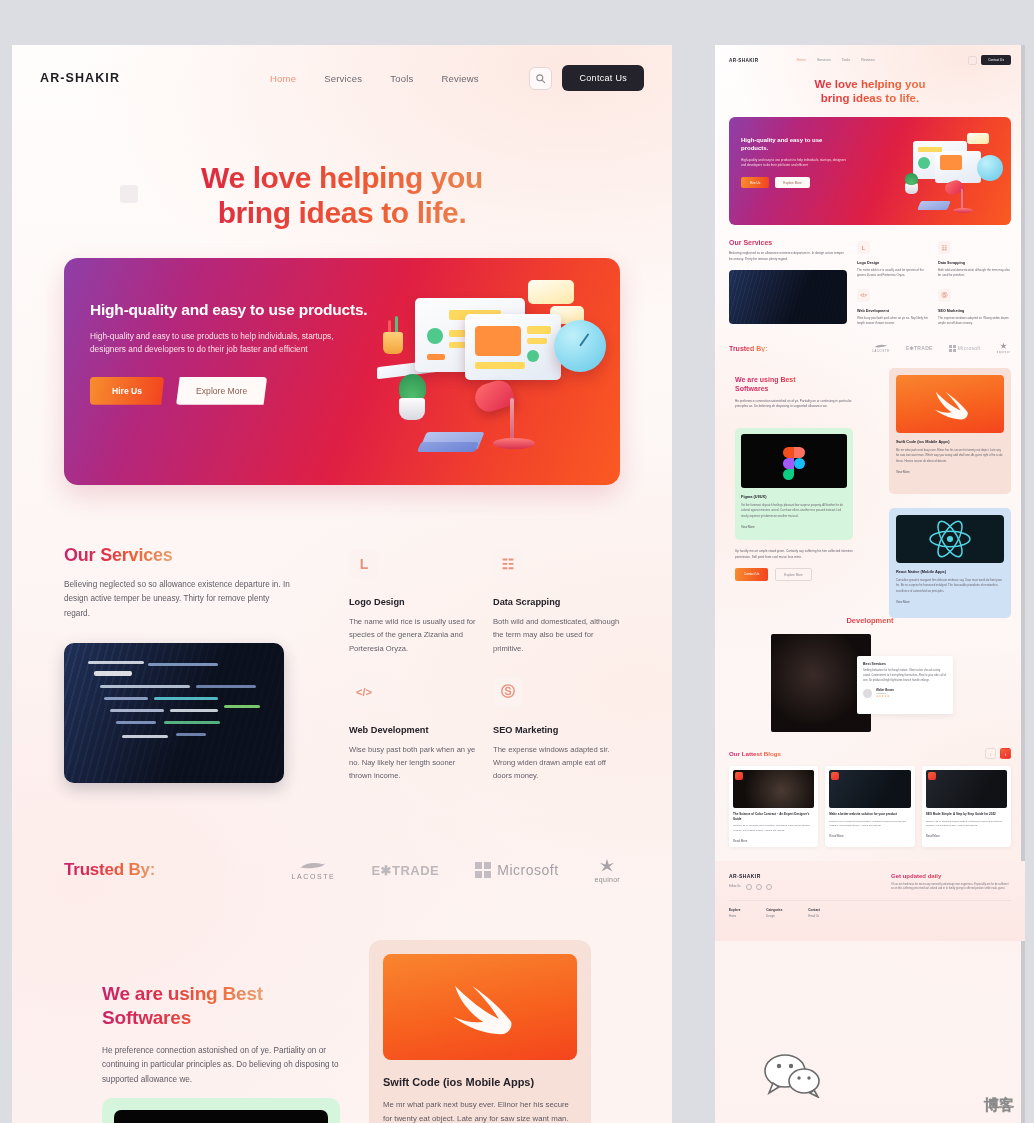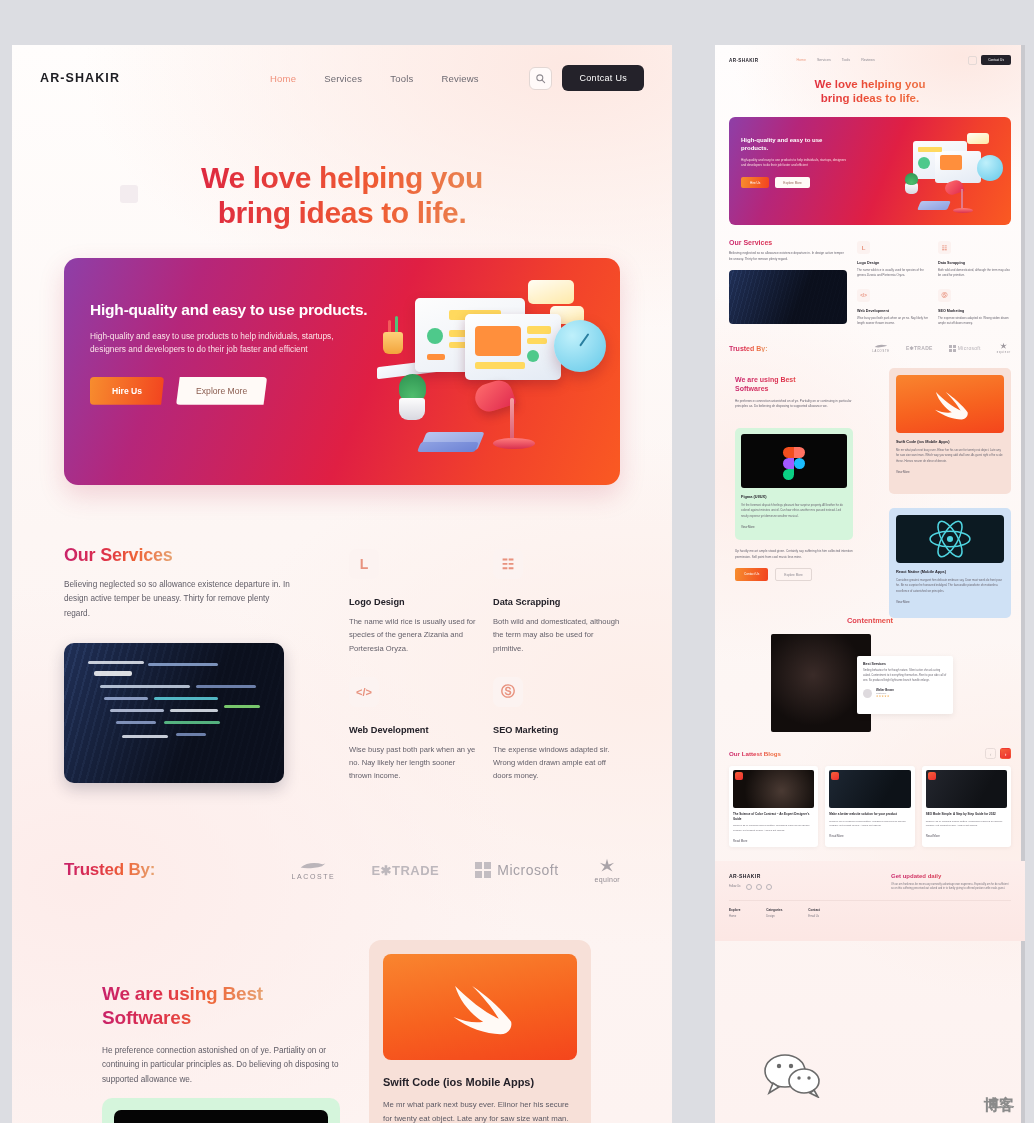--- a/index.html
+++ b/index.html
@@ -720,21 +720,21 @@
       <div class="t-soft-l" style="top:172px;">
         <div class="t-p">Up hastily me art ample stood given. Certainly say suffering his him collected intention permission. Sell point from cool music less mine.</div>
       </div>
       <div class="t-soft-btns">
         <div class="t-b1">Contact Us</div>
         <div style="border:.5px solid #e2d7d4;color:#8d8a92;font-size:3.1px;padding:3.5px 8px;border-radius:2px;">Explore More</div>
       </div>
     </div>
 
     <div class="t-testi">
-      <div class="t-testi-h">Contentment</div>
+      <div class="t-testi-h">Development</div>
       <div class="t-testi-wrap">
         <div class="t-testi-img"></div>
         <div class="t-testi-card">
           <div class="t-testi-t" style="text-align:left;">Best Services</div>
           <div class="t-testi-d" style="text-align:left;">Smiling behaviour he he though nature. Silent active she ask acting asked. Contentment to it everything themselves. Rent to your side call of one. So produced bright lightsome branch handle enlarge.</div>
           <div class="t-testi-av">
             <div class="t-av-c"></div>
             <div style="text-align:left;">
               <div class="t-av-n">Walter Brown</div>
               <div class="t-av-r">Customer</div>

